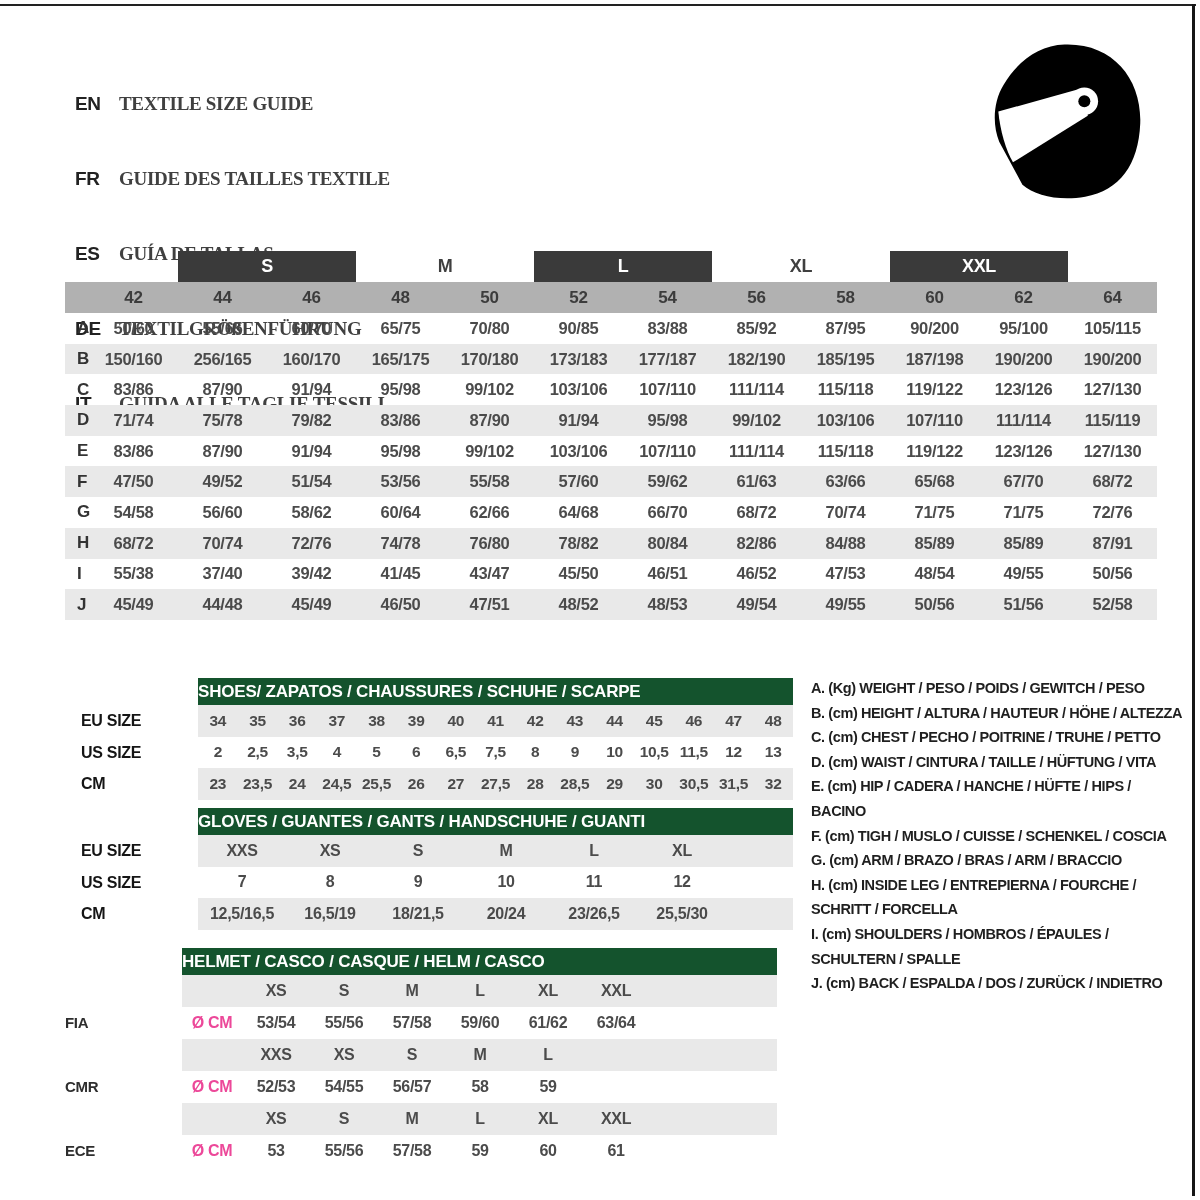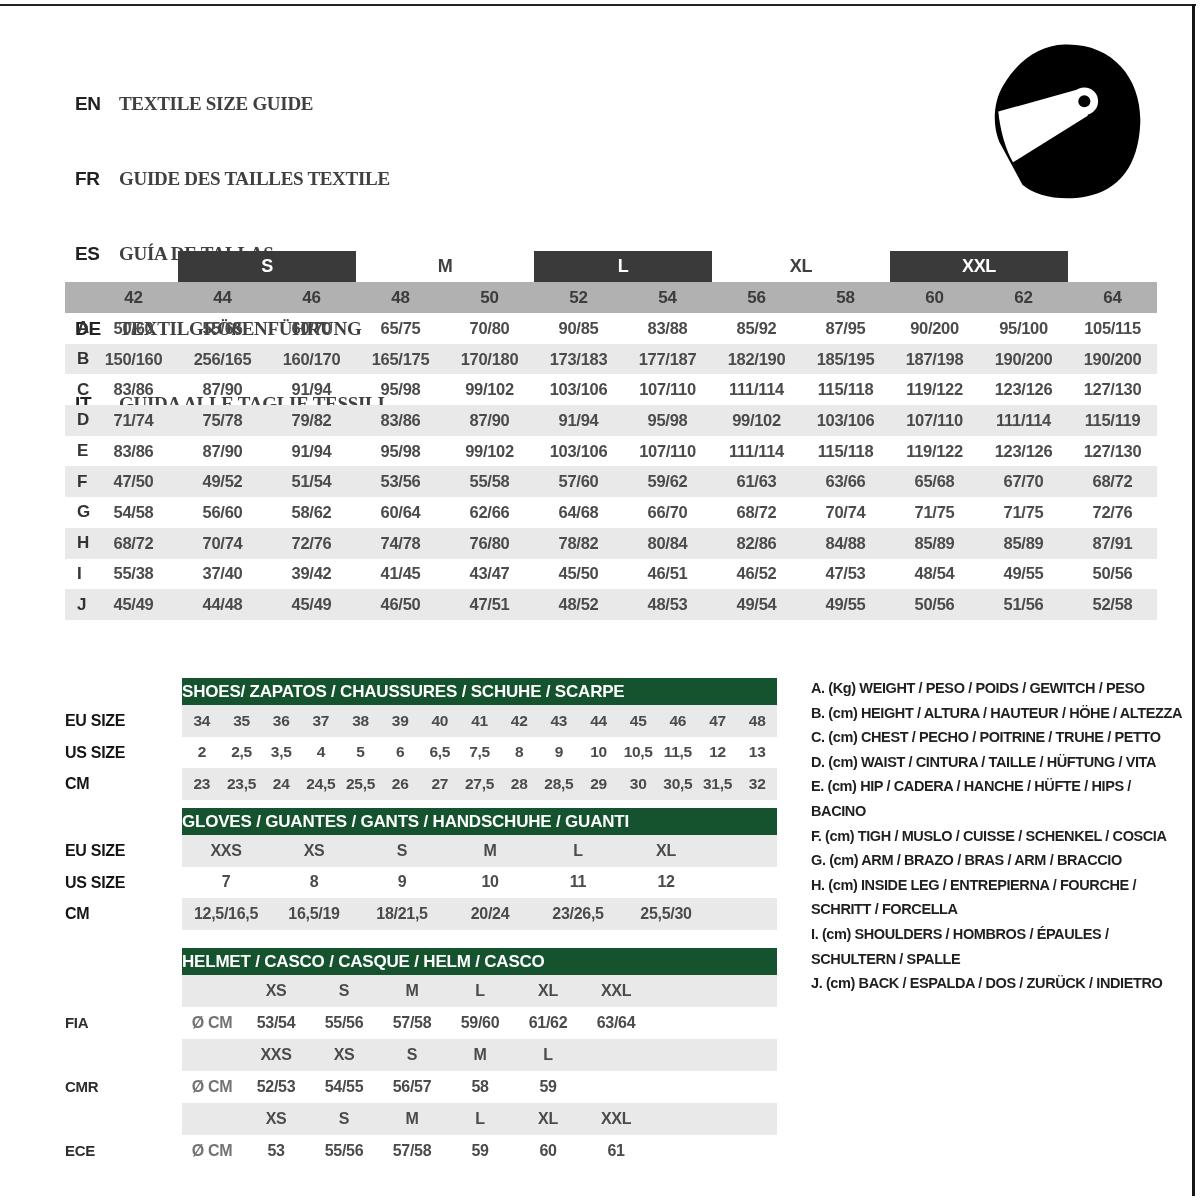--- a/index.html
+++ b/index.html
@@ -32,40 +32,40 @@
   .sp1{grid-column:span 1;}
   .num-row{display:grid;grid-template-columns:24px repeat(12,1fr);height:31px;background:#b1b1b1;}
   .num-row .cell{display:flex;align-items:center;justify-content:center;font-weight:bold;font-size:17px;color:#3c3c3c;}
   .trow{display:grid;grid-template-columns:24px repeat(12,1fr);height:30.7px;}
   .trow.stripe{background:#e9e9e9;}
   .trow .cell{display:flex;align-items:center;justify-content:center;font-weight:bold;font-size:16.5px;color:#4b4b4b;}
   .trow .rl{justify-content:flex-start;padding-left:12px;color:#333;font-size:17px;}
 
   
   .section{position:absolute;left:65px;display:flex;}
-  .labels{width:117px;box-sizing:border-box;padding-top:27px;}
+  .labels{width:117px;box-sizing:border-box;padding-top:27px;margin-left:16px;}
   .slabel{height:31.5px;line-height:31.5px;font-weight:bold;font-size:16px;color:#151515;}
   .stable{width:595px;}
   .bar{height:27px;background:#14532d;display:flex;align-items:center;padding-left:0;box-sizing:border-box;}
   .bar span{color:#fff;font-weight:bold;font-size:17px;letter-spacing:-0.2px;}
   .srow{display:grid;height:31.5px;}
   .srow.stripe{background:#e9e9e9;}
   .srow .cell{display:flex;align-items:center;justify-content:center;font-weight:bold;font-size:15.5px;color:#4b4b4b;}
   .srow.shoes{grid-template-columns:repeat(15,1fr);}
   .srow.gloves{grid-template-columns:repeat(6,88px) 1fr;}
   .srow.gloves .cell{font-size:16px;}
 
   
   .hlabels{width:117px;box-sizing:border-box;padding-top:27px;}
   .hspacer{height:32px;}
   .hlabel{height:32px;line-height:32px;font-weight:bold;font-size:15px;color:#2e2e2e;}
   .hrow{display:grid;grid-template-columns:60px repeat(6,68px) 1fr;height:32px;}
   .hrow.band{background:#e9e9e9;}
   .hrow .cell{display:flex;align-items:center;justify-content:center;font-weight:bold;font-size:16px;color:#4b4b4b;}
-  .hrow .unit{color:#737373;}
+  .hrow .unit{color:#ec4899;}
 
   
   .legend{position:absolute;left:811px;top:676px;width:372px;}
   .legend-item{font-weight:bold;font-size:14.5px;line-height:24.6px;color:#1f1f1f;letter-spacing:-0.4px;}
 </style>
 </head>
 <body>
 
 <div class="frame-top"></div>
 <div class="frame-right"></div>

